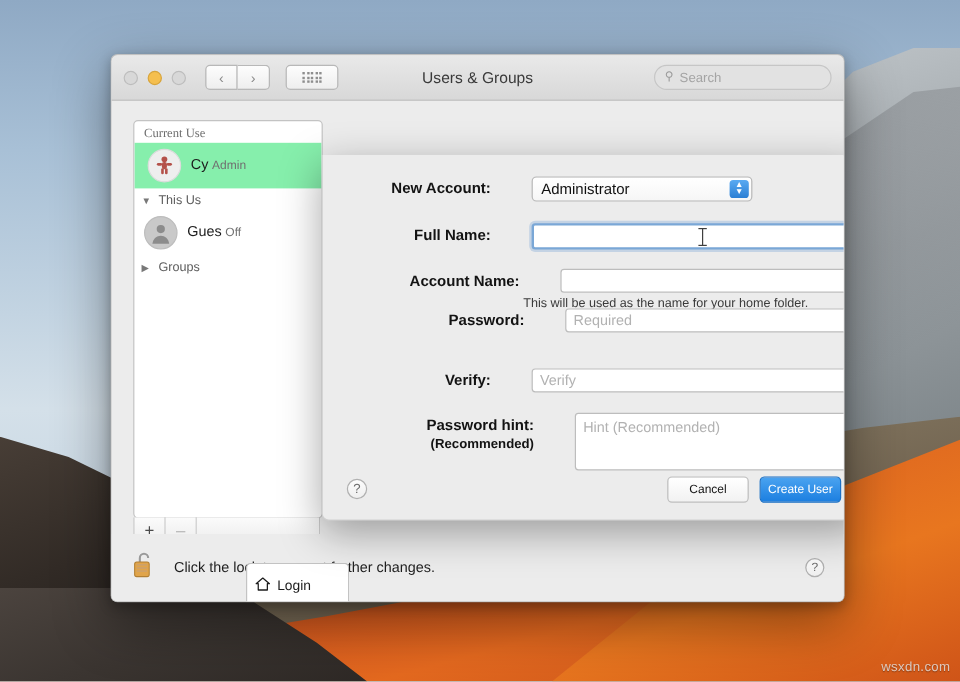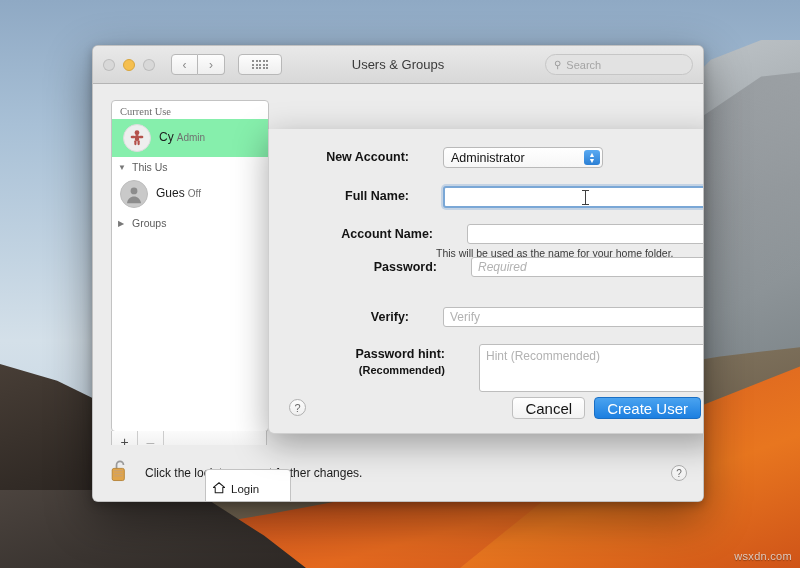--- a/index.html
+++ b/index.html
@@ -389,21 +389,21 @@
     align-items: center;
   }
   .tfield .ph { color: #b2b2b2; }
   .tfield.focused {
     border: 2px solid #7aa7d6;
     box-shadow: 0 0 0 2px rgba(122,167,214,0.35);
     height: 22px;
     position: relative;
   }
   .popup {
-    width: 160px; height: 21px;
+    width: 184px; height: 21px;
     background: linear-gradient(180deg,#ffffff,#f6f6f6);
     border: 1px solid #b9b9b9;
     border-radius: 4px;
     box-sizing: border-box;
     display: flex; align-items: center;
     padding-left: 7px;
     font-size: 12.5px; color: #111;
     position: relative;
   }
   .stepper {
@@ -452,24 +452,24 @@
   }
   #sheet-buttons {
     position: absolute;
     right: 18px; bottom: 14px;
     display: flex; gap: 9px;
   }
   .btn {
     height: 22px;
     min-width: 68px;
     border-radius: 4px;
-    font-size: 15px;
+    font-size: 10px;
     display: flex; align-items: center; justify-content: center;
     box-sizing: border-box;
-    padding: 0 12px;
+    padding: 0 0;
   }
   .btn.secondary {
     background: linear-gradient(180deg,#ffffff,#f2f2f2);
     border: 1px solid #bfbfbf;
     color: #141414;
   }
   .btn.primary {
     background: linear-gradient(180deg,#4aa3f0,#1c7fe0);
     border: 1px solid #1a6fc4;
     color: #fff;
@@ -654,21 +654,21 @@
     <div class="frow" style="left:0; top:95px;padding-left:24px;">
       <div class="flabel">Account Name:</div>
       <div class="tfield">
         <span></span>
       </div>
     </div>
     <div class="helper-text" style="left:167px; top:118px;">This will be used as the name for your home folder.</div>
 
     <div class="frow" style="left:0; top:128px;margin-left:28px;">
       <div class="flabel">Password:</div>
-      <div class="tfield" style="width:250px;font-style:italic;">
+      <div class="tfield" style="width:250px;">
         <span class="ph">Required</span>
       </div>
       <div class="keybtn">
         <span>
           <svg width="11" height="14" viewBox="0 0 12 16" aria-hidden="true">
             <circle cx="6" cy="4" r="3.2" fill="none" stroke="#2a2a2a" stroke-width="1.8"></circle>
             <rect x="5.2" y="6.6" width="1.7" height="8" fill="#2a2a2a"></rect>
             <rect x="6.9" y="10" width="2.4" height="1.5" fill="#2a2a2a"></rect>
           </svg>
         </span>

